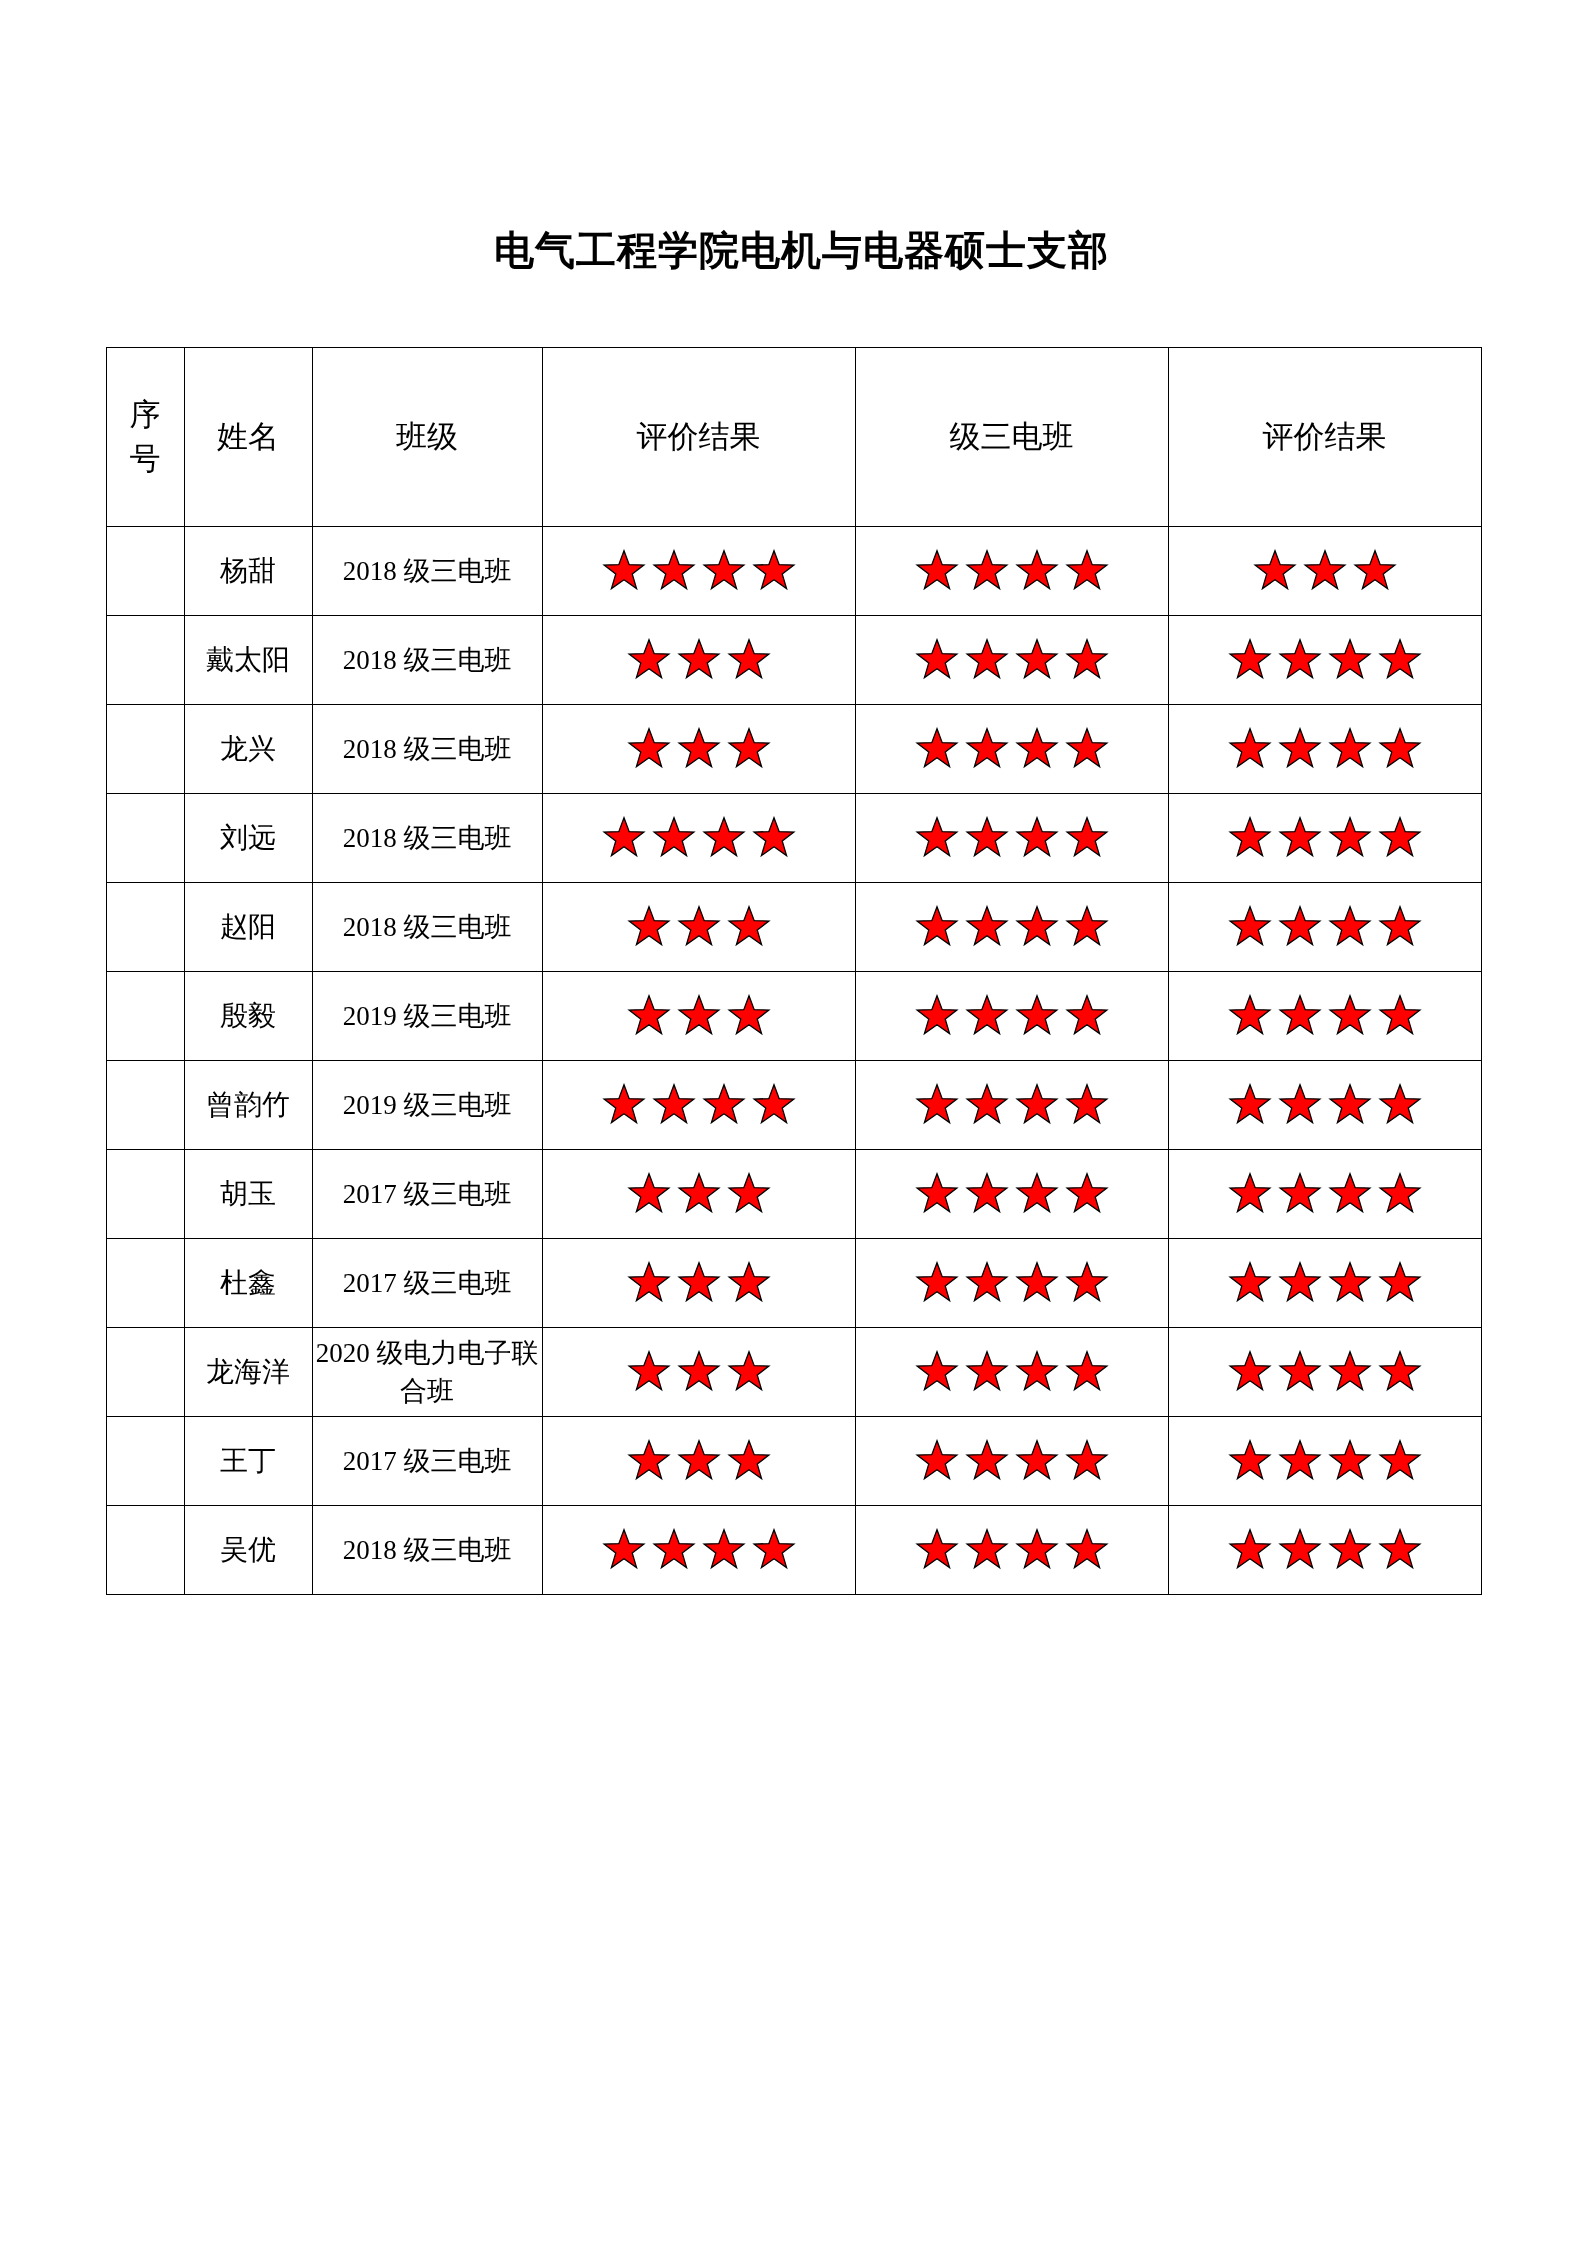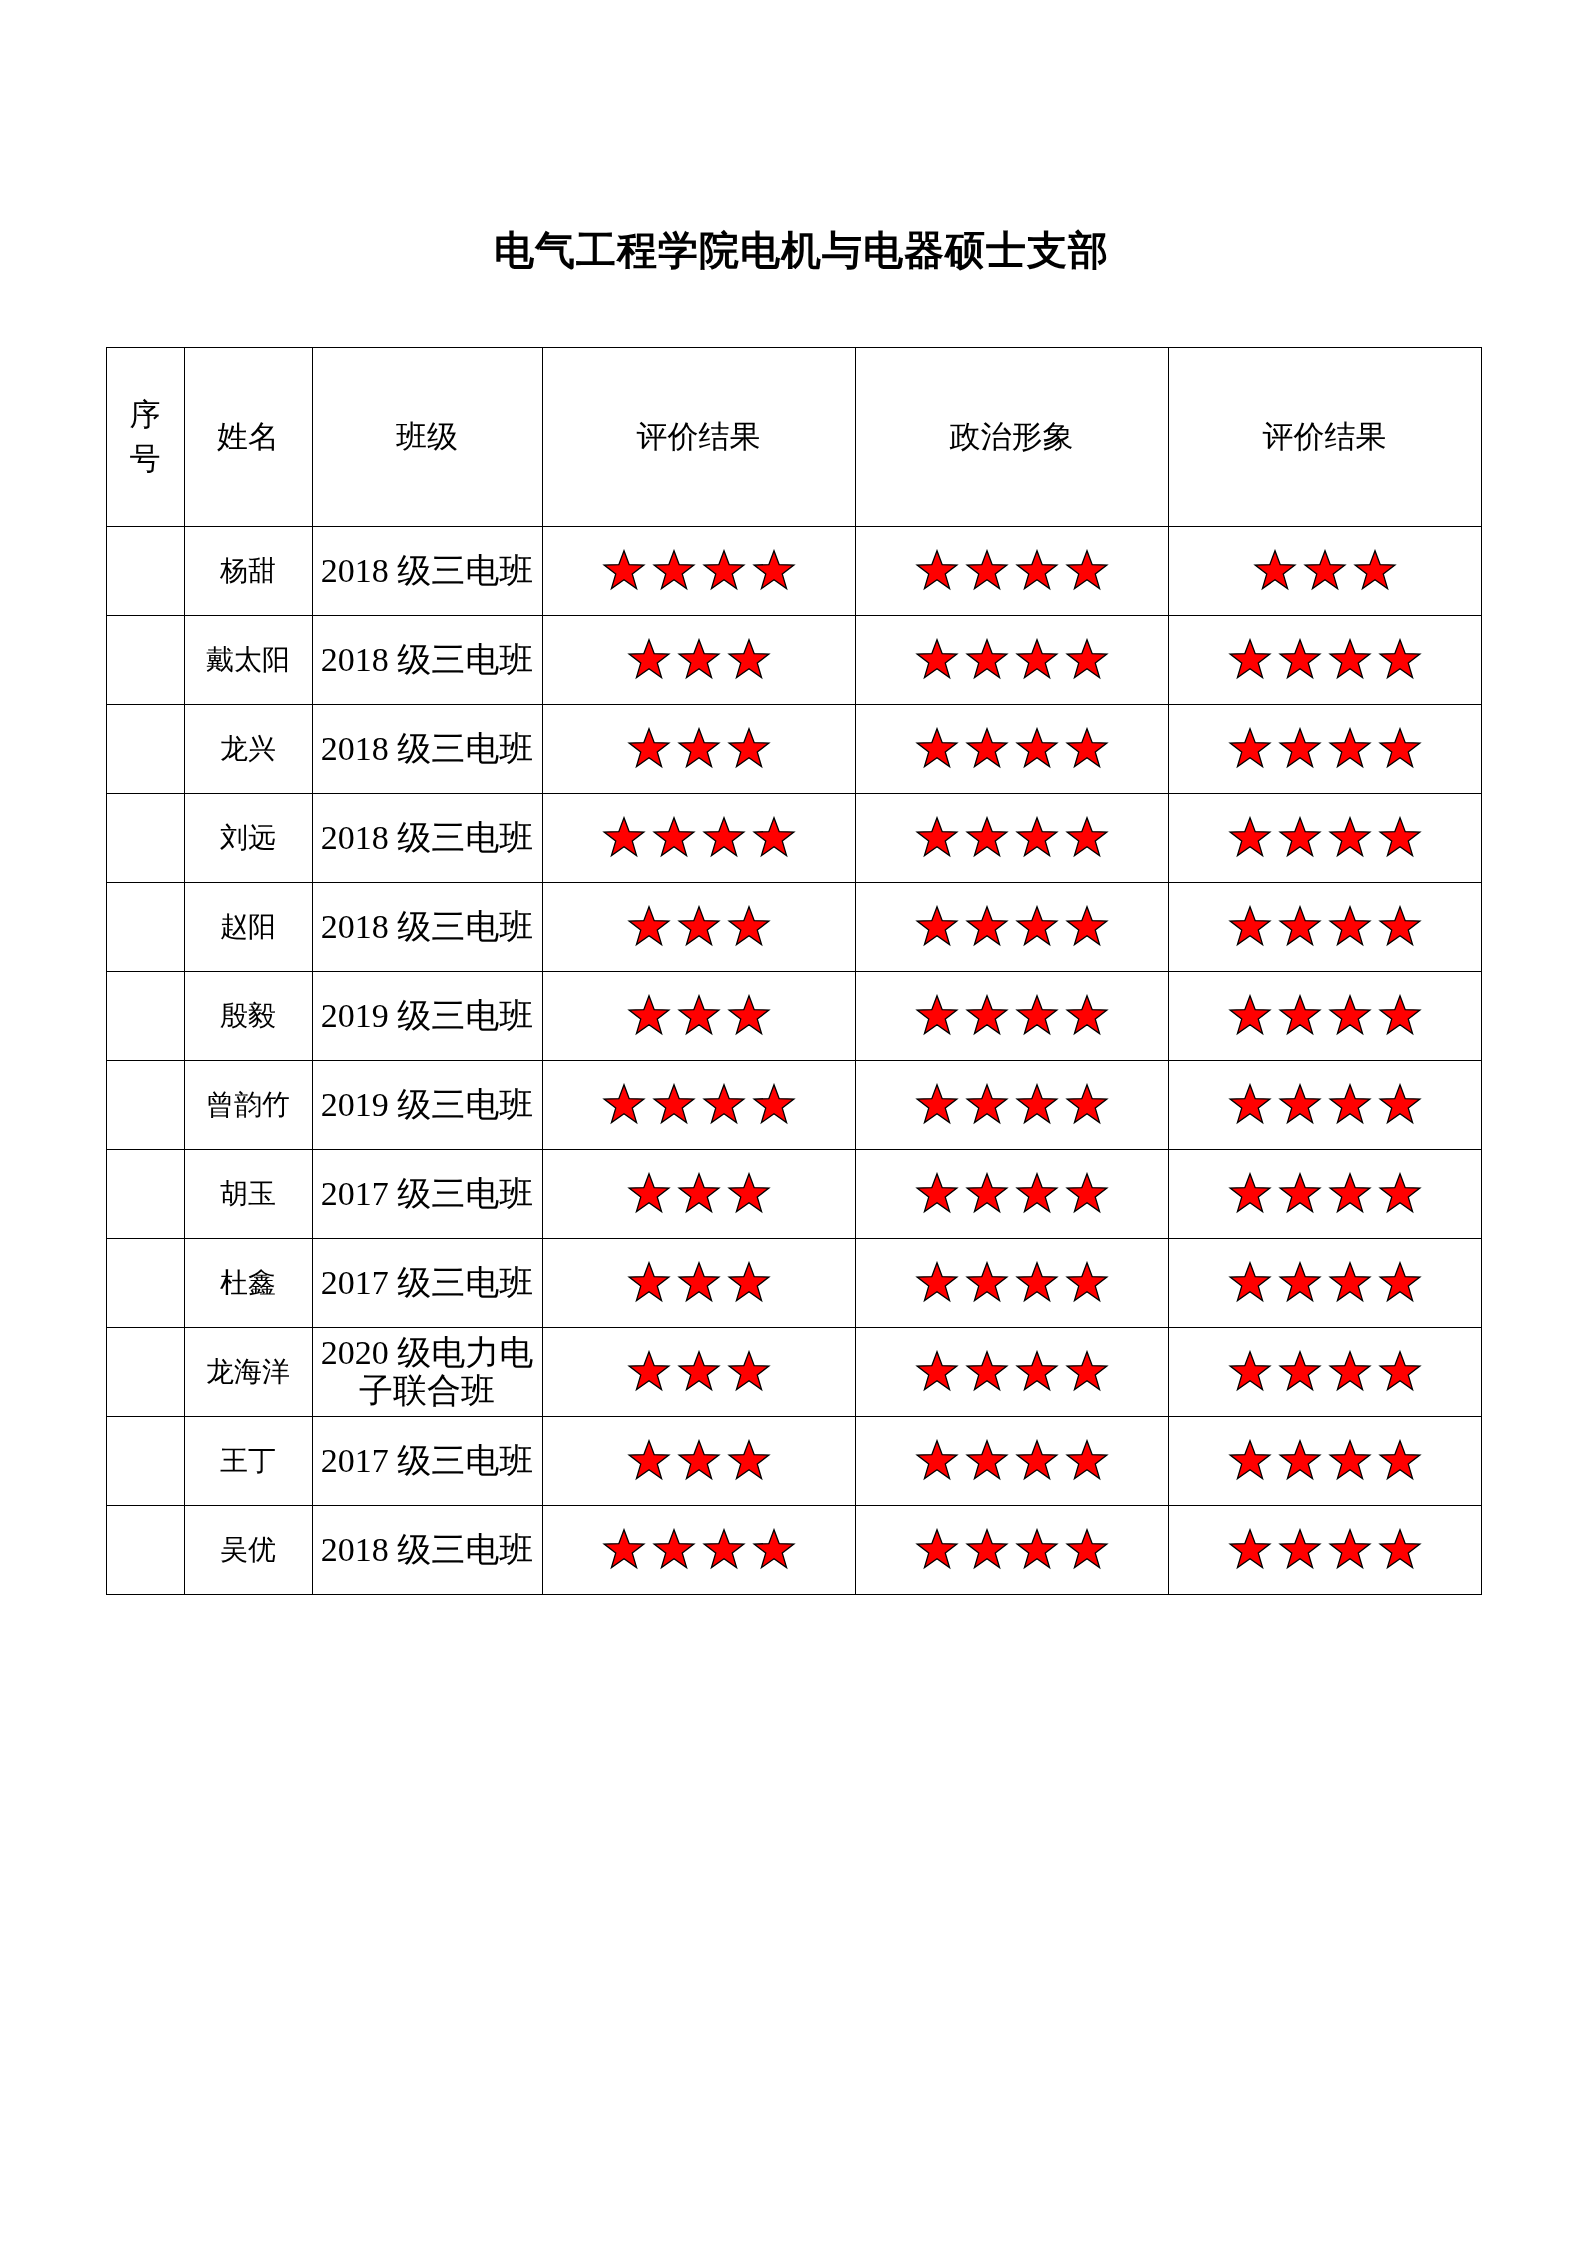--- a/index.html
+++ b/index.html
@@ -63,21 +63,21 @@
     line-height: 44px;
   }
   tbody td {
     height: 88px;
   }
   .cell-name {
     font-size: 28px;
     margin-top: 24px;
   }
   .cell-class {
-    font-size: 34px;
+    font-size: 27px;
     line-height: 38px;
     padding: 0 6px;
   }
   .stars {
     display: flex;
     justify-content: center;
     align-items: center;
     gap: 6px;
     height: 88px;
   }
@@ -109,21 +109,21 @@
     </colgroup>
     <thead>
       <tr>
         <td>
           <div class="hdr-idx">序</div>
           <div class="hdr-idx">号</div>
         </td>
         <td>姓名</td>
         <td>班级</td>
         <td>评价结果</td>
-        <td>政治形象</td>
+        <td>级三电班</td>
         <td>评价结果</td>
       </tr>
     </thead>
     <tbody id="table-body">
         <tr>
           <td></td>
           <td class="cell-name">杨甜</td>
           <td class="cell-class">2018 级三电班</td>
           <td>
             <div class="stars">

